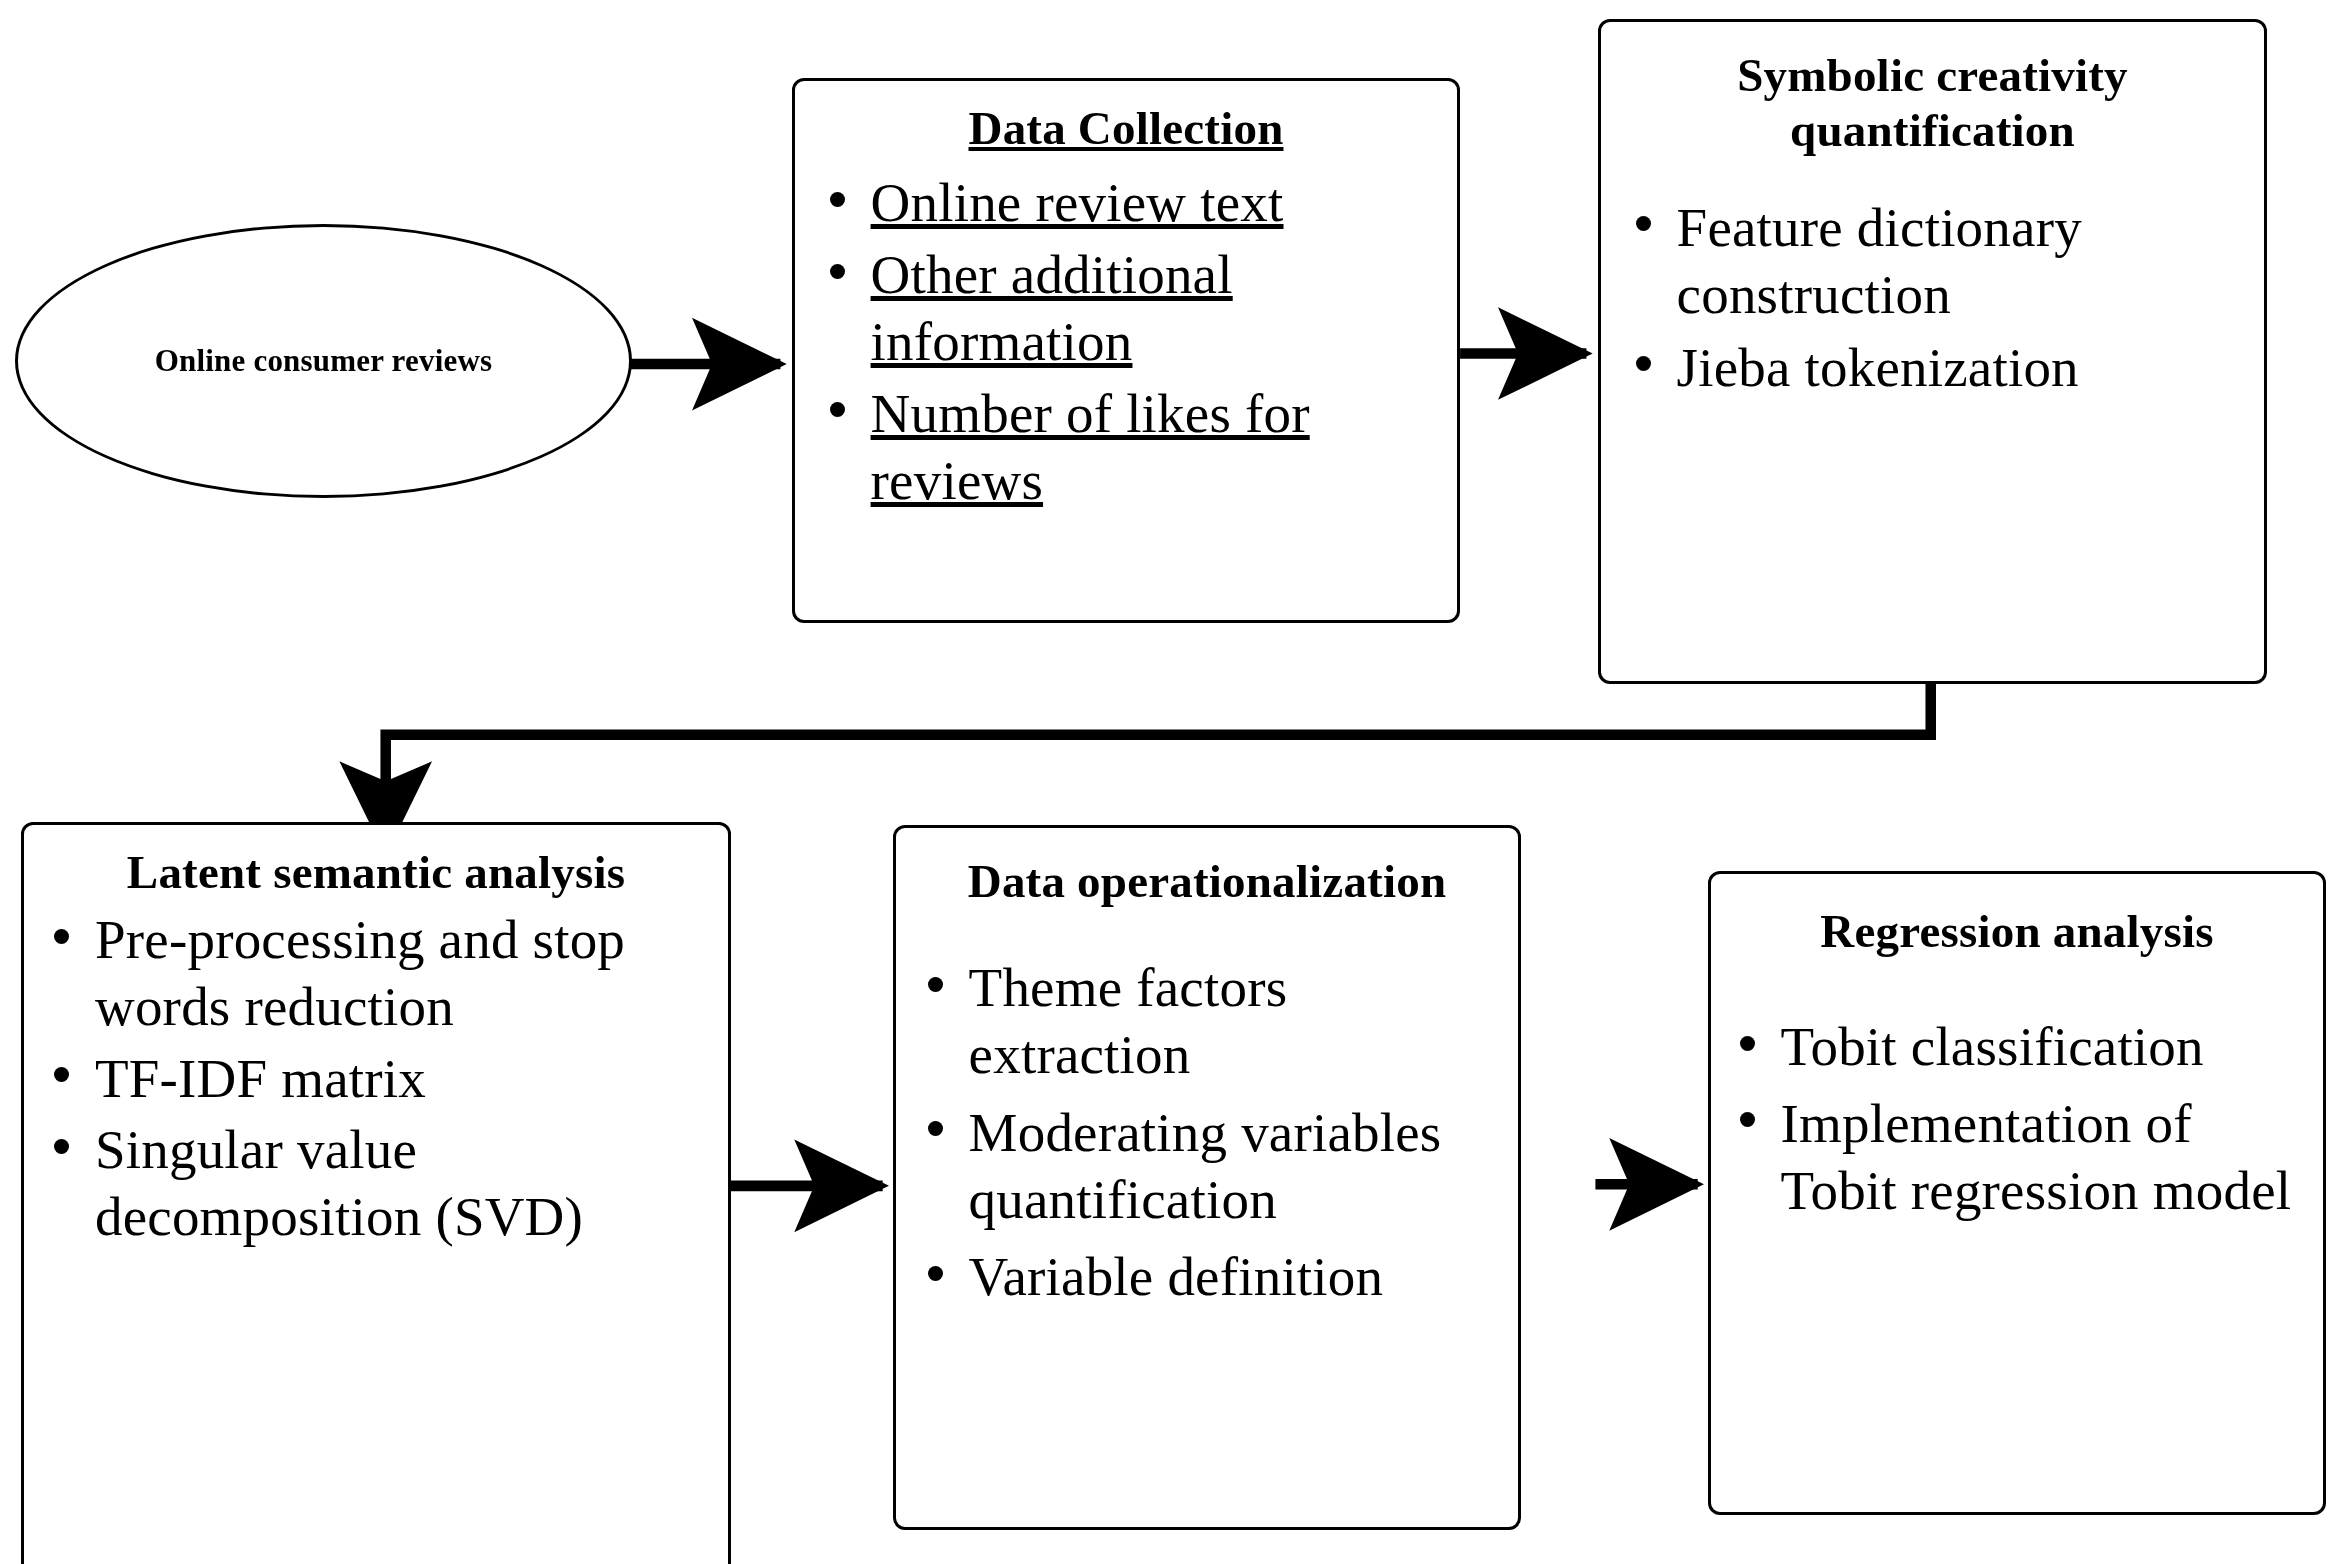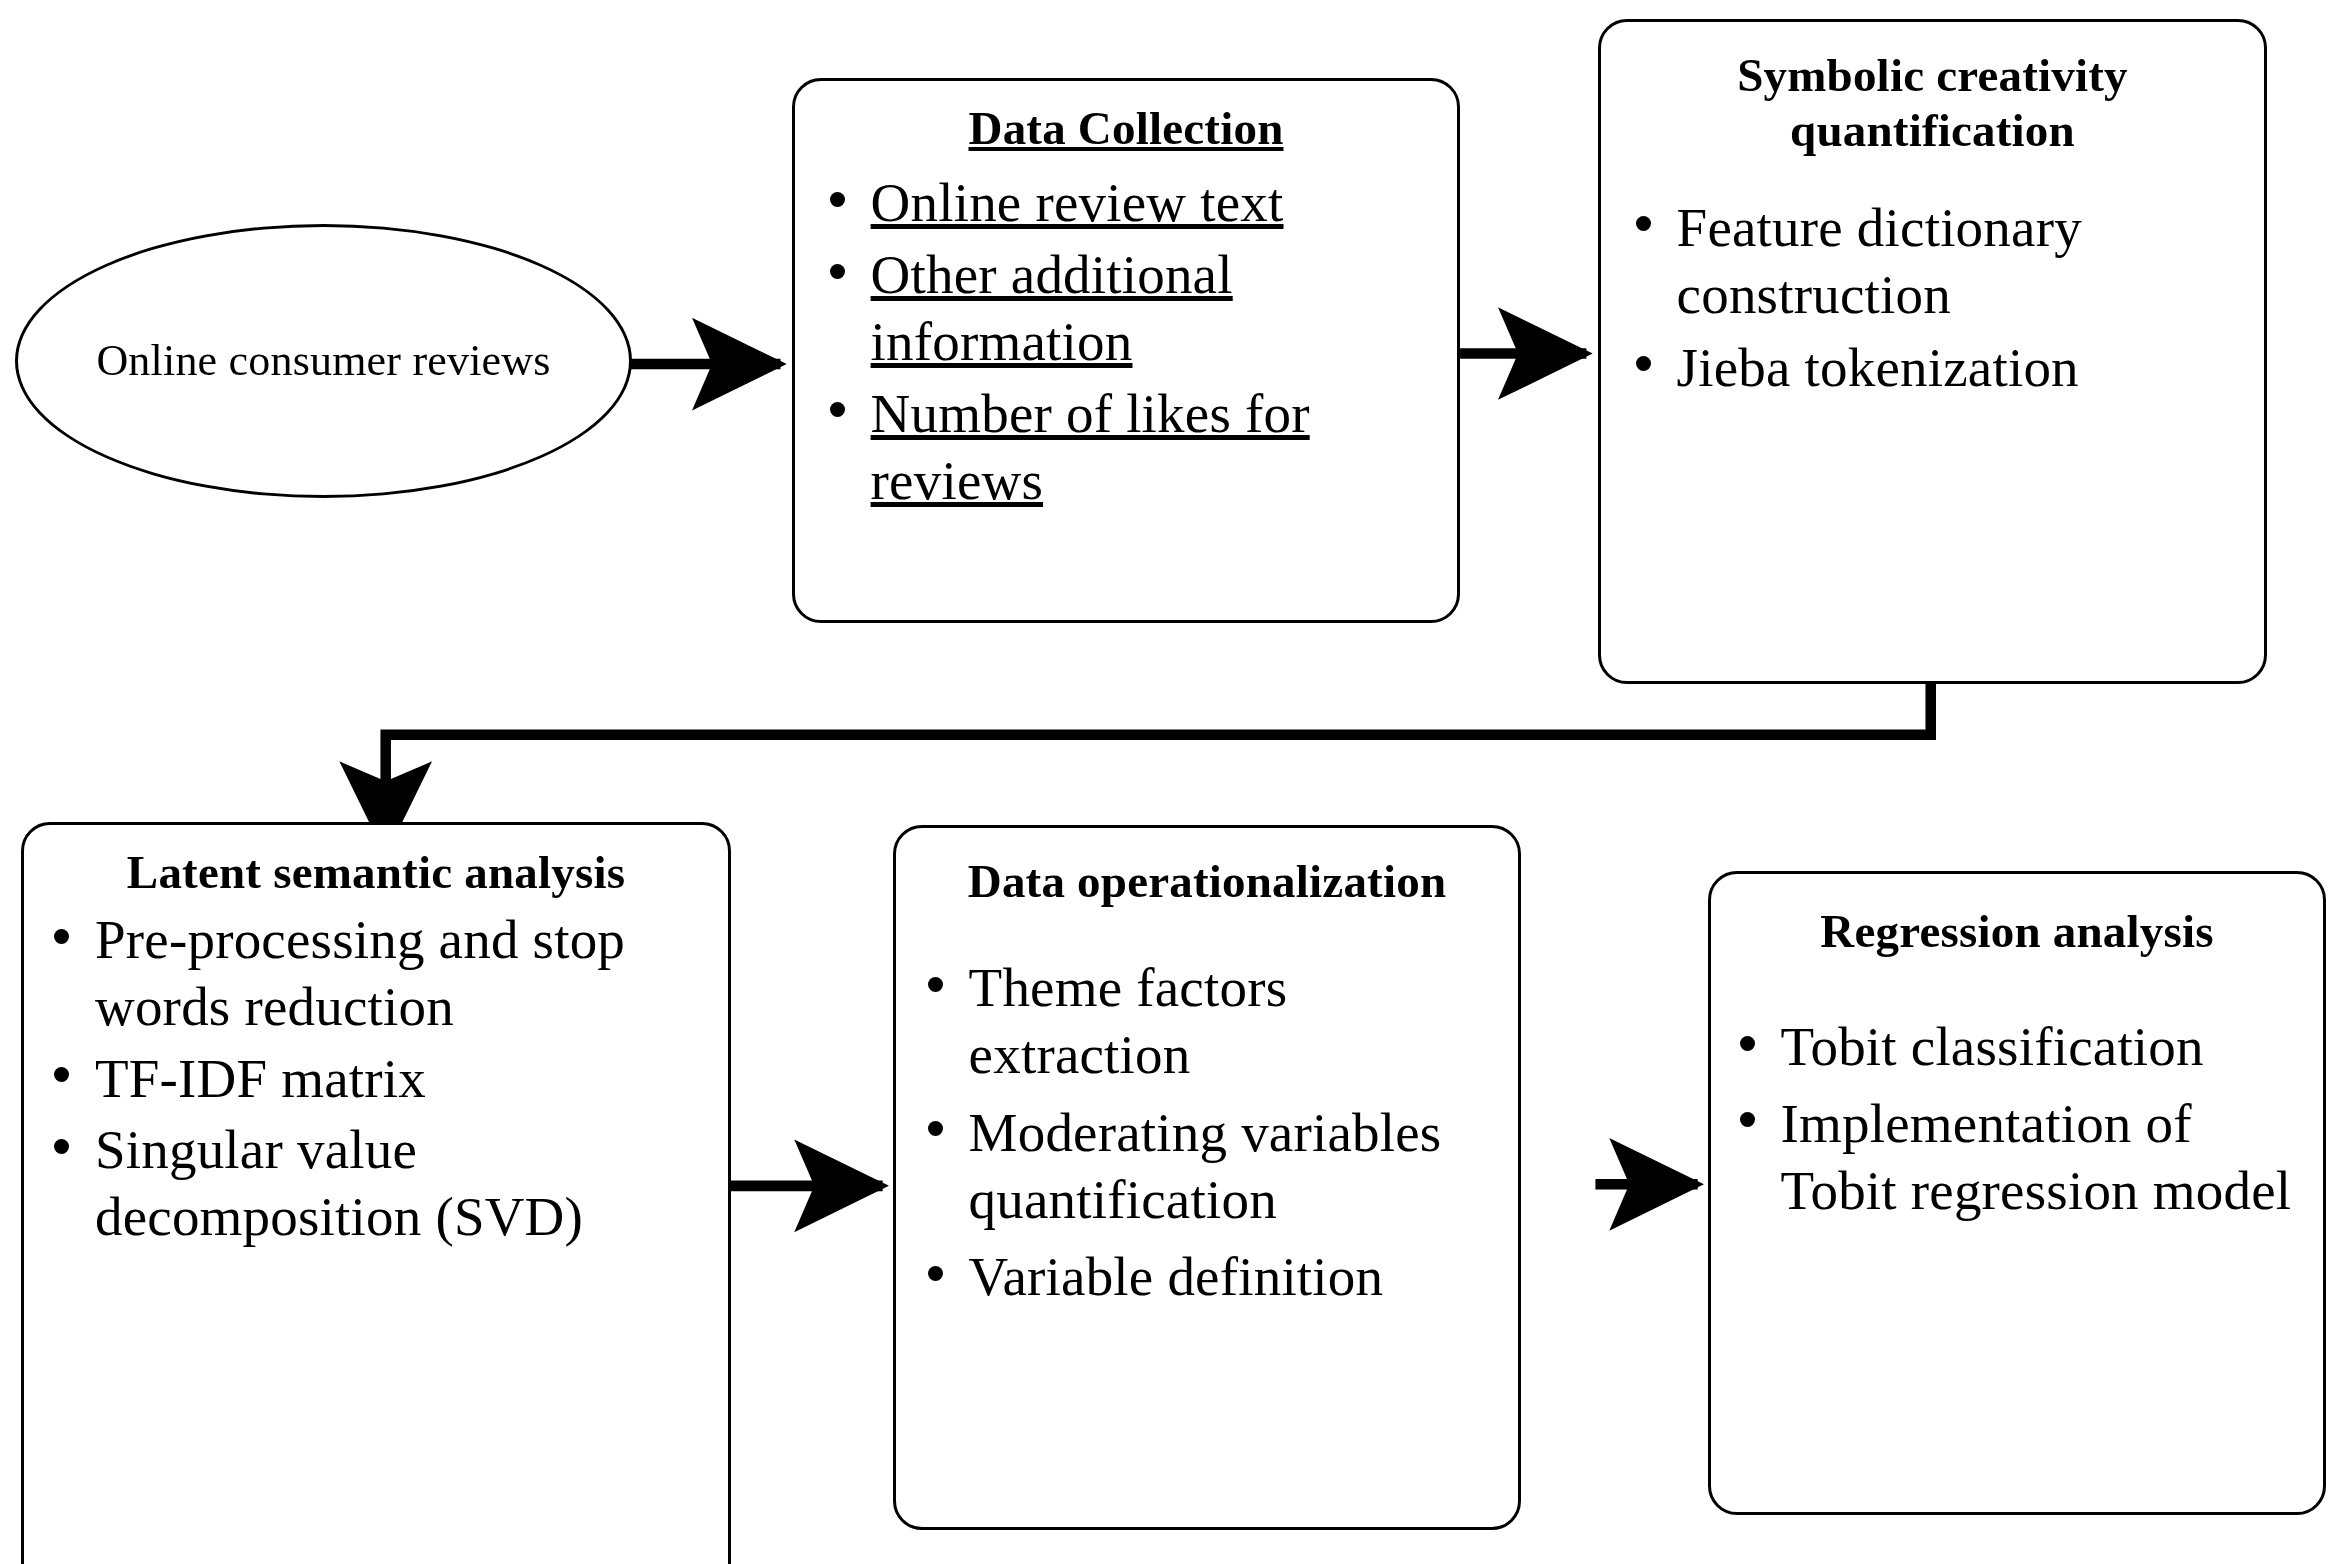--- a/index.html
+++ b/index.html
@@ -21,41 +21,42 @@
     left: 0; top: 0;
     width: 2342px;
     height: 1565px;
     pointer-events: none;
   }
   .node {
     position: absolute;
     box-sizing: border-box;
     border: 3px solid #000000;
     background: #ffffff;
-    border-radius: 29px;
+    border-radius: 12px;
     display: flex;
     flex-direction: column;
     align-items: stretch;
     justify-content: flex-start;
   }
   .ellipse-node {
     position: absolute;
     box-sizing: border-box;
     border: 3px solid #000000;
     background: #ffffff;
     border-radius: 50%;
     display: flex;
     align-items: center;
     justify-content: center;
     text-align: center;
   }
   .ellipse-label {
-    font-size: 44px;
+    font-size: 31px;
     line-height: 1.28;
     letter-spacing: 0.2px;
+    font-weight: bold;
   }
   .node-title {
     font-weight: bold;
     font-size: 47px;
     line-height: 1.18;
     text-align: center;
     letter-spacing: 0.2px;
   }
   .bullets {
     list-style: none;

